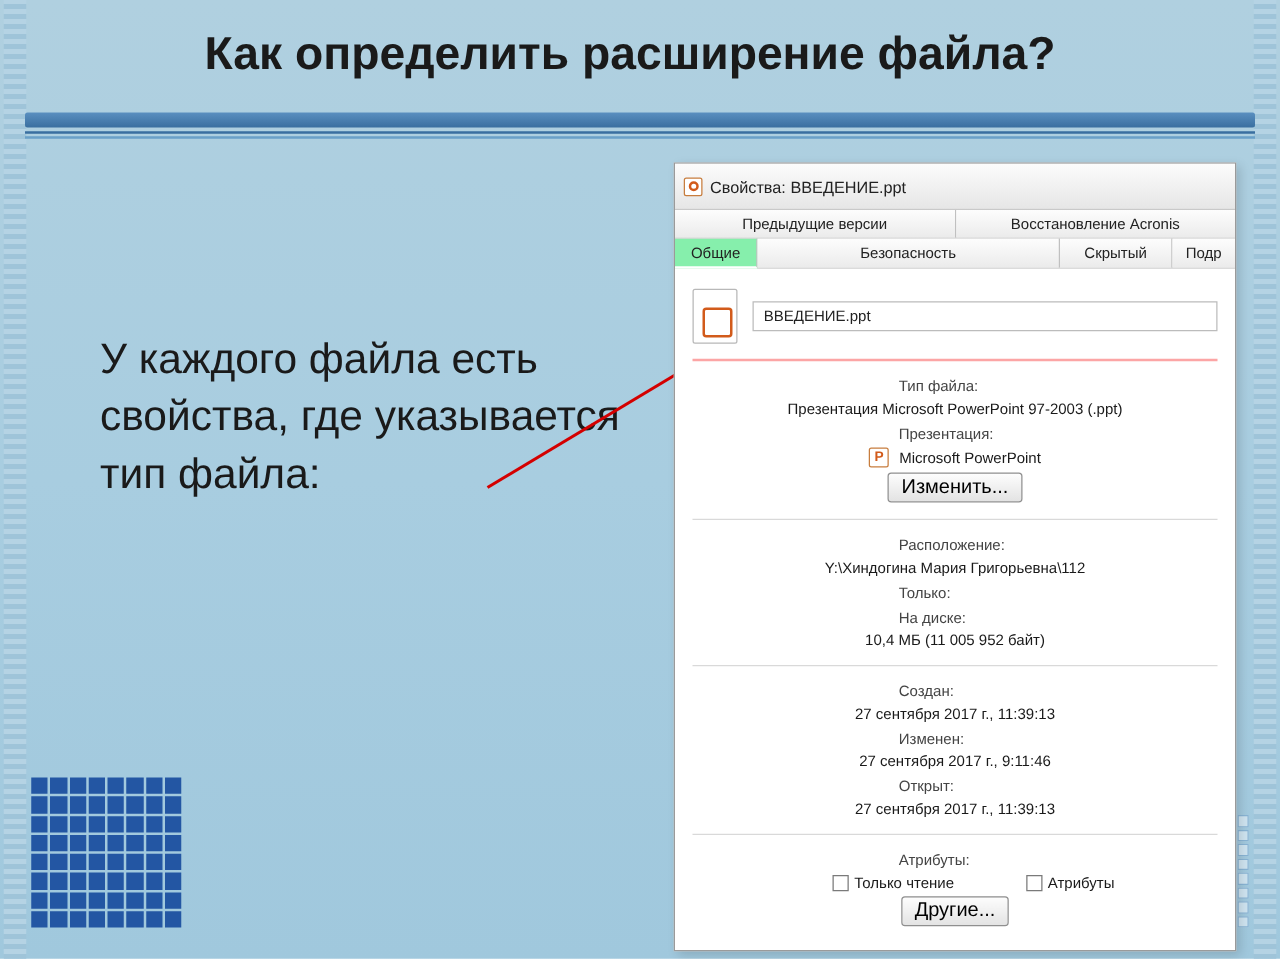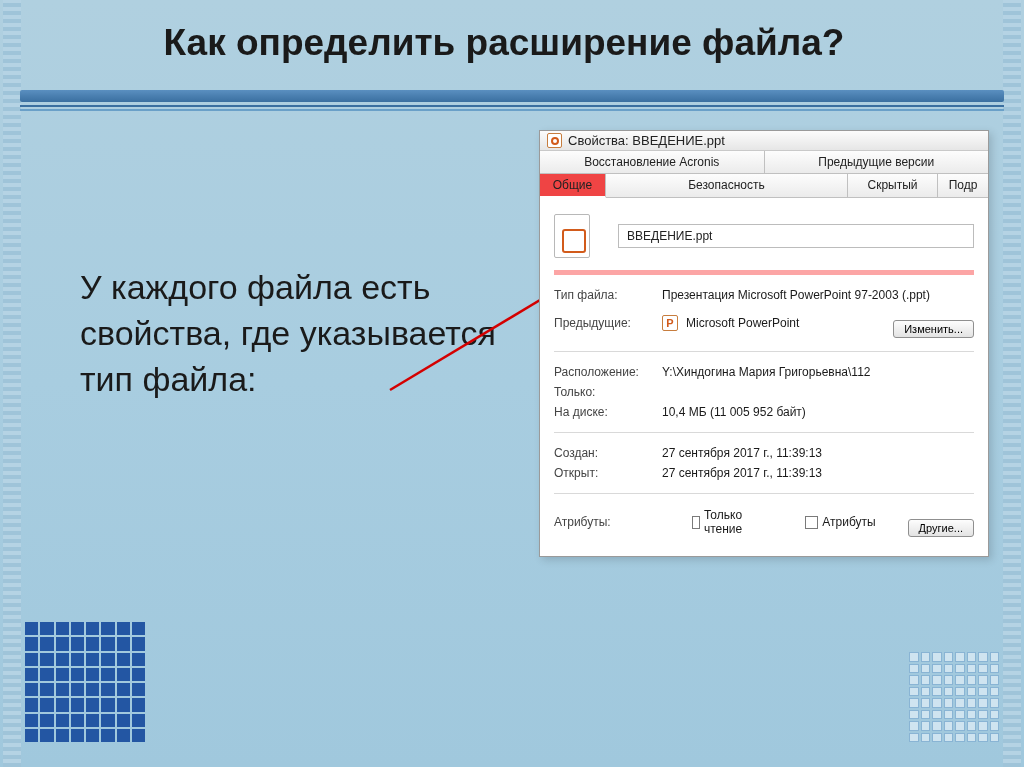--- a/index.html
+++ b/index.html
@@ -89,21 +89,21 @@
   width: 450px;
   background: #f3f3f3;
   border: 1px solid #9a9a9a;
   font-family: Tahoma, "Segoe UI", sans-serif;
   font-size: 12px;
   color: #222;
   box-shadow: 3px 3px 8px rgba(0,0,0,0.15);
 }
 
 .dlg-title {
-  height: 20px;
+  height: 37px;
   background: linear-gradient(180deg,#fcfcfc,#e6e6e6);
   border-bottom: 1px solid #c9c9c9;
   display: flex;
   align-items: center;
   padding: 0 7px;
   gap: 6px;
 }
 .dlg-title .ppt-ico {
   width: 15px; height: 15px;
   background: #fff;
@@ -122,35 +122,35 @@
   text-align:center;
   border-right:1px solid #c0c0c0;
   background:linear-gradient(180deg,#fdfdfd,#ebebeb);
   font-size:12px;
   cursor:pointer;
   white-space:nowrap;
   overflow:hidden;
   text-overflow:ellipsis;
 }
 .tab.active {
-  background:#ef4444;
+  background:#86efac;
   border-bottom:2px solid #fff;
   margin-bottom:-1px;
   font-weight:normal;
 }
 .tab:last-child { border-right:none; }
 
 .dlg-body { background:#fff; padding: 12px 14px 12px 14px; }
 
 .file-head {
   display:flex;
   align-items:center;
-  gap:28px;
+  gap:12px;
   padding: 4px 0 12px 0;
-  border-bottom:5px solid #fca5a5;
+  border-bottom:2px solid #fca5a5;
   justify-content:flex-end;
 }
 .file-icon {
   width:36px; height:44px;
   border:1px solid #b8b8b8;
   background:#fff;
   border-radius:2px;
   position:relative;
 }
 .file-icon::after{
@@ -172,43 +172,42 @@
 .fname-box {
   flex:1;
   border:1px solid #bcbcbc;
   padding:4px 8px;
   background:#fff;
   font-size:12px;
 }
 
 .prop-section { padding: 10px 0; border-bottom:1px solid #d9d9d9; }
 .prop-section.last { border-bottom:none; padding-bottom:4px; }
-.prop-row { display:flex; padding:3px 0; align-items:center; gap:18px; }
+.prop-row { display:flex; padding:3px 0; align-items:center; gap:4px;flex-direction:column; }
 .prop-label { width:90px; color:#444; font-size:12px; }
 .prop-value { flex:1; color:#1a1a1a; font-size:12px; }
 
 .app-icon {
   width:16px; height:16px;
   border:1px solid #c77d3e;
   background:#fff;
   display:inline-flex;
   align-items:center; justify-content:center;
   border-radius:2px;
   margin-right:4px;
 }
 .app-icon span { color:#d25b1b; font-weight:bold; font-size:11px; line-height:1; }
 
 .mini-btn {
   padding:2px 10px;
   background:linear-gradient(180deg,#fdfdfd,#e3e3e3);
   border:1px solid #8f8f8f;
   border-radius:3px;
-  font-size:11px;
+  font-size:16px;
   cursor:pointer;
-  margin-top:12px;
 }
 
 .chk { display:inline-flex; align-items:center; gap:4px; margin-right:14px;padding-left:44px; }
 .chkbox {
   width:13px; height:13px;
   border:1px solid #7a7a7a;
   background:#fff;
 }
 </style>
 </head>
@@ -367,22 +366,22 @@
 
 <div class="dialog">
   <div class="dlg-title">
     <div class="ppt-ico">
         <span></span>
       </div>
     <div class="dlg-title-text">Свойства: ВВЕДЕНИЕ.ppt</div>
   </div>
 
   <div class="tab-row top">
+    <div class="tab">Предыдущие версии</div>
     <div class="tab">Восстановление Acronis</div>
-    <div class="tab">Предыдущие версии</div>
   </div>
   <div class="tab-row bottom">
     <div class="tab active" style="flex:0 0 66px">Общие</div>
     <div class="tab" style="flex:1">Безопасность</div>
     <div class="tab" style="flex:0 0 90px">Скрытый</div>
     <div class="tab" style="flex:0 0 50px">Подр</div>
   </div>
 
   <div class="dlg-body">
     <div class="file-head">
@@ -391,21 +390,21 @@
         </div>
       <div class="fname-box">ВВЕДЕНИЕ.ppt</div>
     </div>
 
     <div class="prop-section">
       <div class="prop-row">
         <div class="prop-label">Тип файла:</div>
         <div class="prop-value">Презентация Microsoft PowerPoint 97-2003 (.ppt)</div>
       </div>
       <div class="prop-row">
-        <div class="prop-label">Предыдущие:</div>
+        <div class="prop-label">Презентация:</div>
         <div class="prop-value" style="display:flex;align-items:center;gap:4px">
           <span class="app-icon">
               <span>P</span>
             </span>
           <span>Microsoft PowerPoint</span>
         </div>
         <button class="mini-btn">Изменить...</button>
       </div>
     </div>
 
@@ -420,20 +419,24 @@
       <div class="prop-row">
         <div class="prop-label">На диске:</div>
         <div class="prop-value">10,4 МБ (11 005 952 байт)</div>
       </div>
     </div>
 
     <div class="prop-section">
       <div class="prop-row">
         <div class="prop-label">Создан:</div>
         <div class="prop-value">27 сентября 2017 г., 11:39:13</div>
+      </div>
+      <div class="prop-row">
+        <div class="prop-label">Изменен:</div>
+        <div class="prop-value">27 сентября 2017 г., 9:11:46</div>
       </div>
       <div class="prop-row">
         <div class="prop-label">Открыт:</div>
         <div class="prop-value">27 сентября 2017 г., 11:39:13</div>
       </div>
     </div>
 
     <div class="prop-section last">
       <div class="prop-row">
         <div class="prop-label">Атрибуты:</div>

